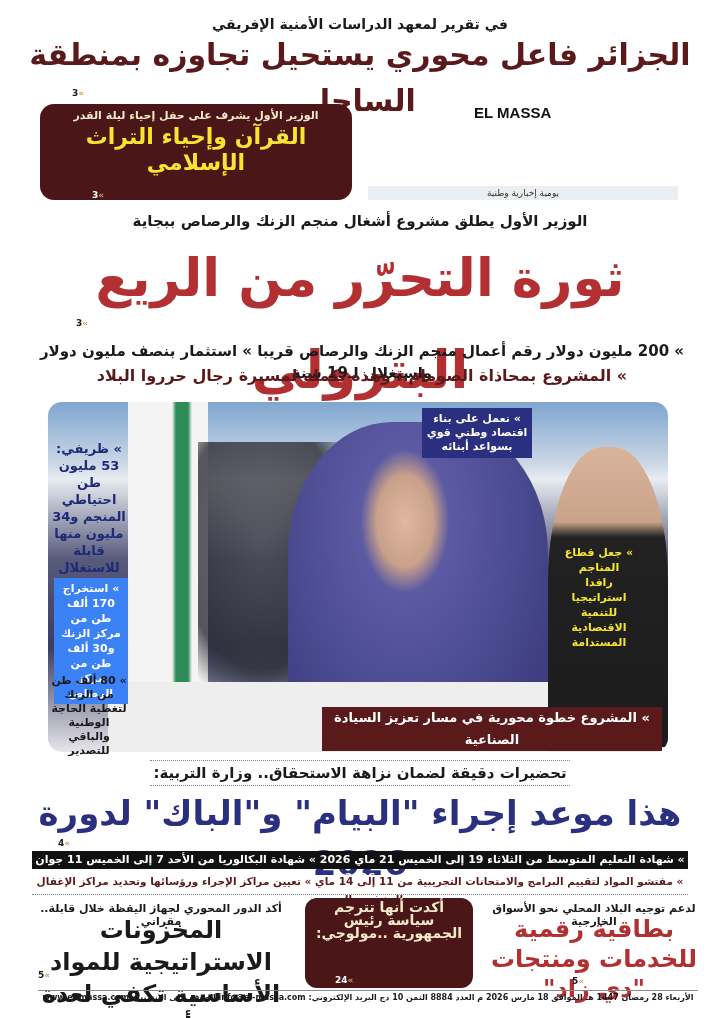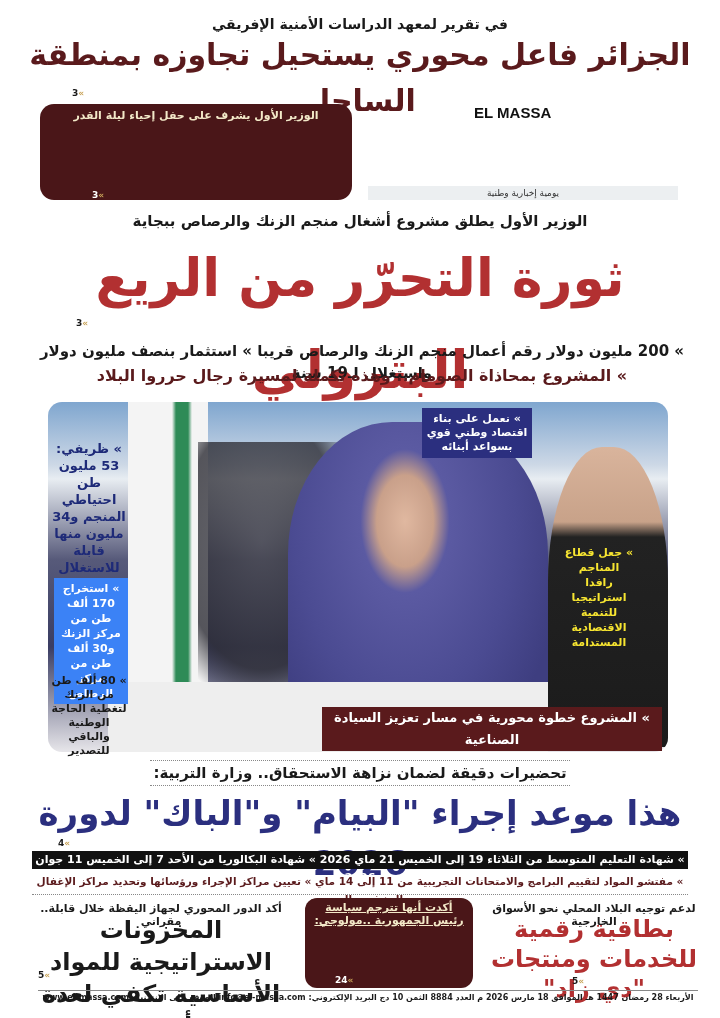--- a/index.html
+++ b/index.html
@@ -58,40 +58,41 @@
   .edu-ref { top: 838px; left: 58px; }
   .black-bar { top: 851px; left: 32px; width: 656px; height: 18px; background: #111111; color: #ffffff; font-size: 11px; font-weight: bold; line-height: 18px; text-align: center; }
   .red-line { top: 872px; left: 32px; width: 656px; font-size: 10.5px; font-weight: bold; color: #5a1a1c; line-height: 18px; text-align: center; }
 
   
   .b-col-right-kicker { top: 902px; left: 480px; width: 228px; font-size: 11px; font-weight: bold; text-align: center; }
   .b-col-right-title { top: 914px; left: 482px; width: 224px; font-size: 24px; font-weight: bold; color: #b23031; line-height: 30px; text-align: center; }
   .b-col-right-ref { top: 976px; left: 572px; }
 
   .b-mid-box { top: 898px; left: 305px; width: 168px; height: 90px; background: #4a1618; border-radius: 12px; padding: 3px 6px; text-align: center; }
-  .b-mid-kicker { font-size: 11px; color: #f3e9c8; font-weight: bold; line-height: 13px; text-decoration: underline; }
+  .b-mid-kicker { font-size: 14px; color: #f3e9c8; font-weight: bold; line-height: 13px; }
   .b-mid-title { font-size: 18px; color: #f7e531; font-weight: bold; line-height: 24px; }
   .b-mid-ref { position:absolute; bottom: 3px; left: 30px; font-size: 9px; font-weight: bold; color: #ffffff; direction: ltr; }
 
   .b-left-kicker { top: 902px; left: 26px; width: 270px; font-size: 11px; font-weight: bold; text-align: center; }
   .b-left-title { top: 914px; left: 26px; width: 270px; font-size: 24px; font-weight: bold; color: #1a1a1a; line-height: 32px; text-align: center; }
   .b-left-ref { top: 970px; left: 38px; }
 
   .footer-rule { top: 990px; left: 38px; width: 660px; border-top: 1px solid #888; }
   .footer { top: 993px; left: 38px; width: 660px; font-size: 8px; color: #1a1a1a; text-align: center; font-weight: bold; }
 </style>
 </head>
 <body>
 
 <div class="abs kicker-top center">في تقرير لمعهد الدراسات الأمنية الإفريقي</div>
 <div class="abs headline-top center">الجزائر فاعل محوري يستحيل تجاوزه بمنطقة الساحل</div>
 <div class="abs pageref" style="top:88px; left:72px;"><span>3</span><span class="arr">«</span></div>
 
 <div class="abs quran-box center">
   <div class="quran-kicker">الوزير الأول يشرف على حفل إحياء ليلة القدر</div>
+  <div class="quran-title">القرآن وإحياء التراث الإسلامي</div>
 </div>
 <div class="abs pageref" style="top:190px; left:92px; color:#fff;"><span>3</span><span class="arr">«</span></div>
 
 <div class="abs masthead">
   <div class="elmassa-en">EL MASSA</div>
   <div class="tagline-bar">يومية إخبارية وطنية</div>
 </div>
 
 <div class="abs main-kicker center">الوزير الأول يطلق مشروع أشغال منجم الزنك والرصاص ببجاية</div>
 <div class="abs main-headline center">ثورة التحرّر من الريع البترولي</div>

